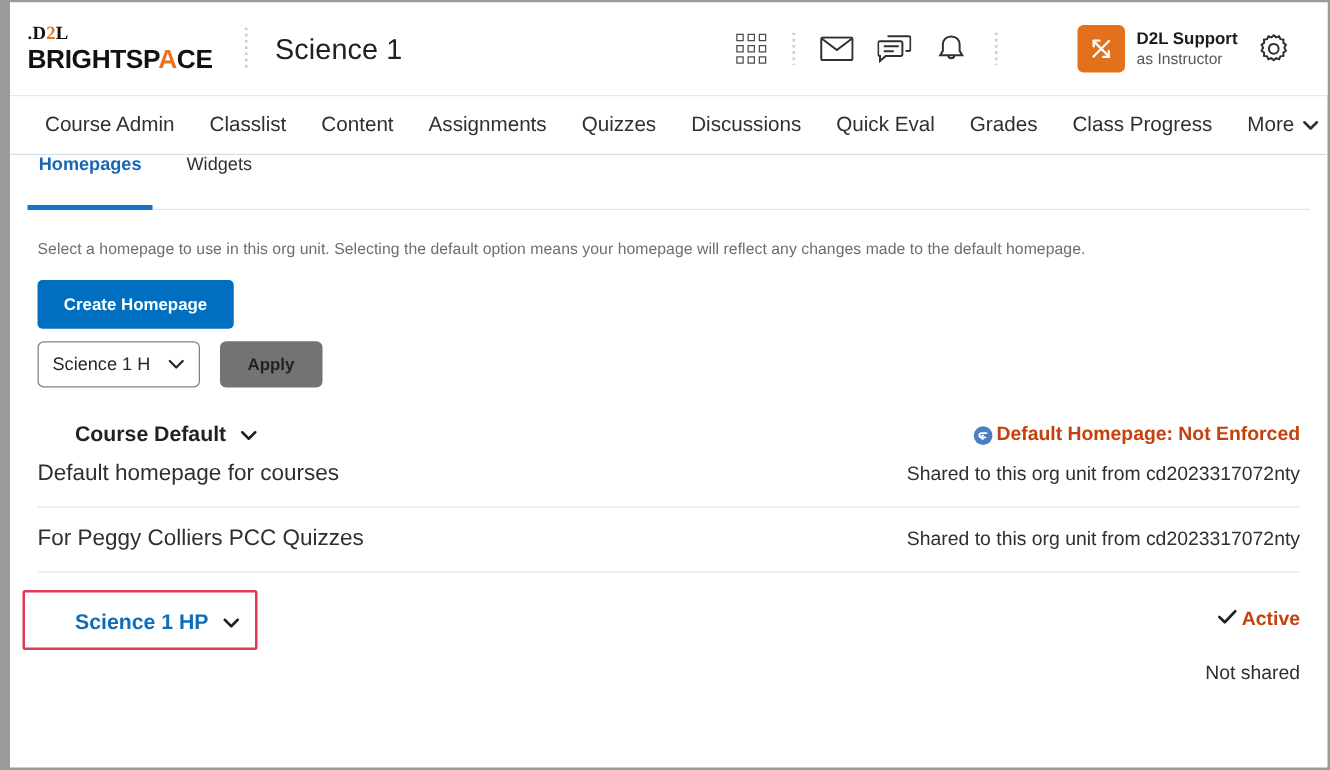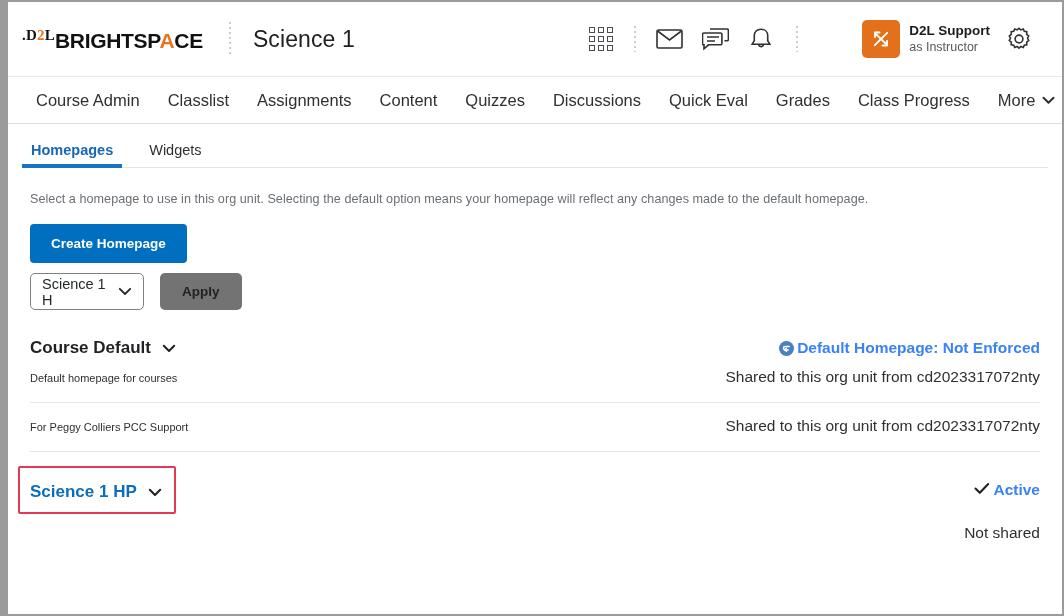--- a/index.html
+++ b/index.html
@@ -25,21 +25,21 @@
   #header {
     position: relative;
     height: 74px;
     display: flex;
     align-items: center;
     padding: 0 20px 0 14px;
     background: #fff;
   }
   .brand {
     display: flex;
-    flex-direction: row;
+    flex-direction: column;
     justify-content: center;
     line-height: 1;
   }
   .brand-d2l {
     font-family: "Liberation Serif", serif;
     font-size: 15px;
     font-weight: bold;
     letter-spacing: .2px;
     color: #111;
   }
@@ -117,21 +117,20 @@
     padding: 6px 14px;
     white-space: nowrap;
     cursor: pointer;
   }
   .nav-item.more { display: flex; align-items: center; gap: 7px; }
 
   
   #tabs {
     height: 44px;
     display: flex;
-    align-items: flex-end;
     padding: 0 14px;
     position: relative;
   }
   #tabs::after {
     content: "";
     position: absolute;
     left: 14px; right: 14px; bottom: 0;
     height: 1px; background: #e2e5e8;
   }
   .tab {
@@ -172,21 +171,21 @@
     cursor: pointer;
   }
   .field-label {
     margin-top: 28px;
     font-size: 13px;
     font-weight: bold;
     color: #1f2123;
   }
   .select-row { display: flex; align-items: center; gap: 16px; margin-top: 10px; }
   .select-box {
-    width: 114px;
+    width: 130px;
     height: 37px;
     border: 1px solid #7c8388;
     border-radius: 5px;
     background: #fff;
     display: flex;
     align-items: center;
     justify-content: space-between;
     padding: 0 11px;
     font-size: 14.5px;
     color: #25282b;
@@ -218,46 +217,47 @@
     justify-content: space-between;
   }
   .hp-name {
     display: flex;
     align-items: center;
     gap: 11px;
     font-size: 17px;
     font-weight: bold;
     color: #1f2124;
     cursor: pointer;
+    margin-left: 30px;
   }
   .hp-name.link { color: #0a6ebd; }
   .hp-status {
     display: flex;
     align-items: center;
     gap: 3px;
     font-size: 15.5px;
     font-weight: bold;
-    color: #3b82f6;
+    color: #c2410c;
     white-space: nowrap;
   }
   .badge-circle {
     width: 15px; height: 15px;
     border-radius: 50%;
     background: #4a7fc1;
     display: flex; align-items: center; justify-content: center;
     flex-shrink: 0;
   }
   .hp-bottom {
     display: flex;
     align-items: baseline;
     justify-content: space-between;
     margin-top: 10px;
     padding-bottom: 16px;
   }
-  .hp-desc { font-size: 11px; color: #2d3033; }
+  .hp-desc { font-size: 18px; color: #2d3033; }
   .hp-shared { font-size: 15.5px; color: #2d3033; white-space: nowrap; }
 
   .highlight-box {
     border: 2px solid #e03a54;
     border-radius: 2px;
     padding: 14px 12px 10px 10px;
     margin-left: -12px;
     display: inline-flex;
   }
   .chev { display: inline-flex; }
@@ -341,22 +341,22 @@
           <path d="M14 3.3 l1.9 1.6 2.4 -0.9 1 2.3 2.5 0.4 -0.1 2.6 2 1.6 -1.2 2.3 1.2 2.3 -2 1.6 0.1 2.6 -2.5 0.4 -1 2.3 -2.4 -0.9 -1.9 1.6 -1.9 -1.6 -2.4 0.9 -1 -2.3 -2.5 -0.4 0.1 -2.6 -2 -1.6 1.2 -2.3 -1.2 -2.3 2 -1.6 -0.1 -2.6 2.5 -0.4 1 -2.3 2.4 0.9 z"></path>
         </svg>
       </div>
 
     </div>
   </div>
 
   <div id="navbar">
     <div class="nav-item">Course Admin</div>
     <div class="nav-item">Classlist</div>
+    <div class="nav-item">Content</div>
     <div class="nav-item">Assignments</div>
-    <div class="nav-item">Content</div>
     <div class="nav-item">Quizzes</div>
     <div class="nav-item">Discussions</div>
     <div class="nav-item">Quick Eval</div>
     <div class="nav-item">Grades</div>
     <div class="nav-item">Class Progress</div>
     <div class="nav-item more">
       <span>More</span>
       <span class="chev">
         <svg width="13" height="9" viewBox="0 0 13 9" fill="none" stroke="#2e3033" stroke-width="2" stroke-linecap="round" stroke-linejoin="round">
             <path d="M1.5 1.8 L6.5 6.8 L11.5 1.8"></path>
@@ -414,21 +414,21 @@
         </div>
         <div class="hp-bottom">
           <span class="hp-desc">Default homepage for courses</span>
           <span class="hp-shared">Shared to this org unit from cd2023317072nty</span>
         </div>
       </div>
 
       <div class="hp-row">
         <div class="divider"></div>
         <div class="hp-bottom">
-          <span class="hp-desc">For Peggy Colliers PCC Support</span>
+          <span class="hp-desc">For Peggy Colliers PCC Quizzes</span>
           <span class="hp-shared">Shared to this org unit from cd2023317072nty</span>
         </div>
       </div>
 
       <div class="hp-row">
         <div class="divider"></div>
         <div class="hp-top">
           <div class="highlight-box">
             <div class="hp-name link">
               <span>Science 1 HP</span>

